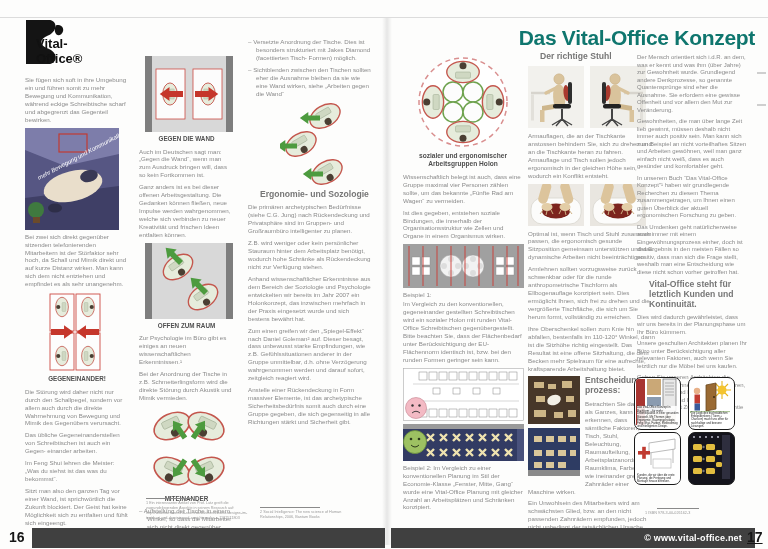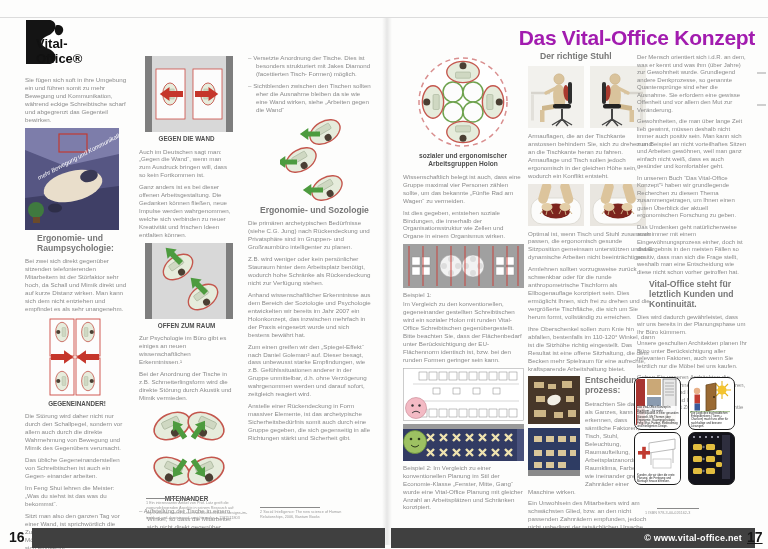--- a/index.html
+++ b/index.html
@@ -5,21 +5,21 @@
   html,body{margin:0;padding:0;background:#fff;}
   .spread{position:relative;width:768px;height:549px;background:#fdfdfc;overflow:hidden;
           font-family:"Liberation Sans",sans-serif;}
   .abs{position:absolute;}
   .col{position:absolute;}
   .col p{margin:0 0 4px 0;font-size:6.2px;line-height:1.28;color:#8a8a8a;}
   .c-c .colp p, .cC p{font-size:6px;line-height:1.25;}
   .bullet{padding-left:8px;text-indent:-8px;}
   .hcol{font-size:8.6px;font-weight:bold;color:#767676;line-height:1.15;margin:4px 0 4px 0;padding-left:12px;}
   .cap{font-size:6.3px;font-weight:bold;color:#4f4f4f;text-align:center;margin:1px 0 5px 0;line-height:1.2;}
-  .title{font-size:21px;font-weight:bold;color:#a21caf;letter-spacing:-0.3px;white-space:nowrap;}
+  .title{font-size:21px;font-weight:bold;color:#0f766e;letter-spacing:-0.3px;white-space:nowrap;}
   .brand{position:absolute;left:11px;top:16px;font-size:13px;font-weight:bold;color:#111;background:transparent;}
   .logo{position:relative;width:68px;height:50px;margin-bottom:6px;}
   .img{display:block;margin:0 0 3px 0;}
   .imgrow{display:flex;gap:6px;margin:0 0 4px 0;}
   .tinybox{overflow:visible;}
   .tiny{font-size:6.5px;color:#9a9a9a;transform:scale(.58);transform-origin:0 0;width:172%;line-height:1.3;}
   .fnrule{width:46px;border-top:1px solid #8a8a8a;margin-bottom:2px;}
   .bar{position:absolute;top:528px;height:20px;background:#404040;}
   .pgnum{position:absolute;top:529px;font-size:14px;font-weight:bold;color:#161616;text-align:right;}
   .copy{color:#fff;font-size:9px;font-weight:bold;text-align:right;line-height:20px;padding-right:13px;letter-spacing:.2px;}
@@ -93,21 +93,20 @@
       <polygon points="0,0 94,0 94,26 40,38 0,22" fill="#7d7daa"></polygon>
       <polygon points="0,70 94,58 94,102 0,102" fill="#3f3f66"></polygon>
       <rect x="34" y="6" width="28" height="18" fill="none" stroke="#c23b32" stroke-width="1.2"></rect>
       <ellipse cx="48" cy="58" rx="30" ry="15" fill="#e9decb" transform="rotate(-14 48 58)"></ellipse>
       <ellipse cx="64" cy="48" rx="9" ry="6" fill="#3a3a55" transform="rotate(-14 64 48)"></ellipse>
       <circle cx="11" cy="82" r="8" fill="#3f7a3f"></circle>
       <rect x="8" y="89" width="7" height="6" fill="#6b4a2a"></rect>
       <ellipse cx="30" cy="80" rx="7" ry="4.5" fill="#2e2e48"></ellipse>
       <text x="14" y="52" font-size="6" fill="#ffffff" font-style="italic" transform="rotate(-28 14 52)">mehr Bewegung und Kommunikation</text>
     </svg>
-    <div class="hcol">Ergonomie- und Raumpsychologie:</div>
     <p>Bei zwei sich direkt gegenüber sitzenden telefonierenden Mitarbeitern ist der Störfaktor sehr hoch, da Schall und Mimik direkt und auf kurze Distanz wirken. Man kann sich dem nicht entziehen und empfindet es als sehr unangenehm.</p>
     <svg class="img" width="56" height="80" viewBox="0 0 56 80" style="margin-left:22px;">
       <rect x="3" y="2" width="24" height="37" fill="#fdfdfd" stroke="#cc4b44" stroke-width=".9"></rect>
       <rect x="29" y="2" width="24" height="37" fill="#fdfdfd" stroke="#cc4b44" stroke-width=".9"></rect>
       <rect x="3" y="41" width="24" height="37" fill="#fdfdfd" stroke="#cc4b44" stroke-width=".9"></rect>
       <rect x="29" y="41" width="24" height="37" fill="#fdfdfd" stroke="#cc4b44" stroke-width=".9"></rect>
       <use href="#kd" transform="translate(15,15) rotate(90) scale(.75)"></use>
       <use href="#kd" transform="translate(41,15) rotate(-90) scale(.75)"></use>
       <use href="#kd" transform="translate(15,64) rotate(90) scale(.75)"></use>
       <use href="#kd" transform="translate(41,64) rotate(-90) scale(.75)"></use>
@@ -159,21 +158,21 @@
       <use href="#arr" fill="#4d9b3f" transform="translate(46,54) rotate(55) scale(1.35)"></use>
     </svg>
     <div class="cap">MITEINANDER</div>
     <p class="bullet">–  Aufstellung der Tische in einem Winkel, so dass die Mitarbeiter sich nicht direkt gegenüber sitzen.</p>
   </div>
   <div class="abs tinybox" style="left:146px;top:498px;width:104px;">
     <div class="fnrule"></div>
     <div class="tiny">1    Ein interessanter Artikel von Prof. Lutz greift die zugrundeliegenden Aspekte in seinem Research auf: http://www.karriere-und-raum.de/business/buero-designs-im-test-hart-und-dominierend-ansichtssache-a-1132571803</div>
   </div>
 
-  <div class="col" style="left:248px;top:54px;width:124px;">
+  <div class="col" style="left:248px;top:38px;width:124px;">
     <p class="bullet">–  Versetzte Anordnung der Tische. Dies ist besonders strukturiert mit Jakes Diamond (facettierten Tisch- Formen) möglich.</p>
     <p class="bullet">–  Sichtblenden zwischen den Tischen sollten eher die Ausnahme bleiben da sie wie eine Wand wirken, siehe „Arbeiten gegen die Wand“</p>
     <svg class="img" width="66" height="84" viewBox="0 0 66 84" style="margin-left:32px;">
       <use href="#kd" transform="translate(45,14) rotate(-30) scale(1.25)"></use>
       <use href="#kd" transform="translate(21,42) rotate(-30) scale(1.25)"></use>
       <use href="#kd" transform="translate(47,70) rotate(-30) scale(1.25)"></use>
       <use href="#arr" fill="#4d9b3f" transform="translate(40,16) rotate(180) scale(1.3)"></use>
       <use href="#arr" fill="#4d9b3f" transform="translate(17,44) rotate(180) scale(1.3)"></use>
       <use href="#arr" fill="#4d9b3f" transform="translate(43,72) rotate(180) scale(1.3)"></use>
     </svg>

